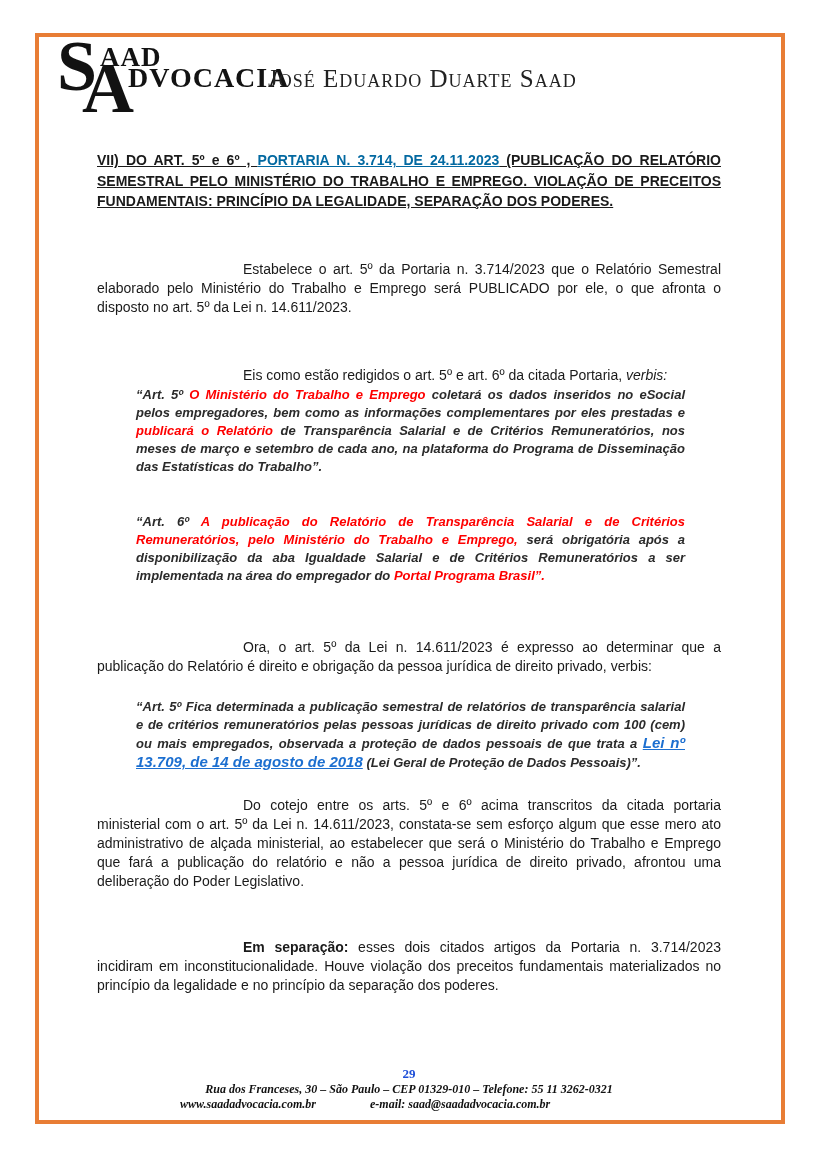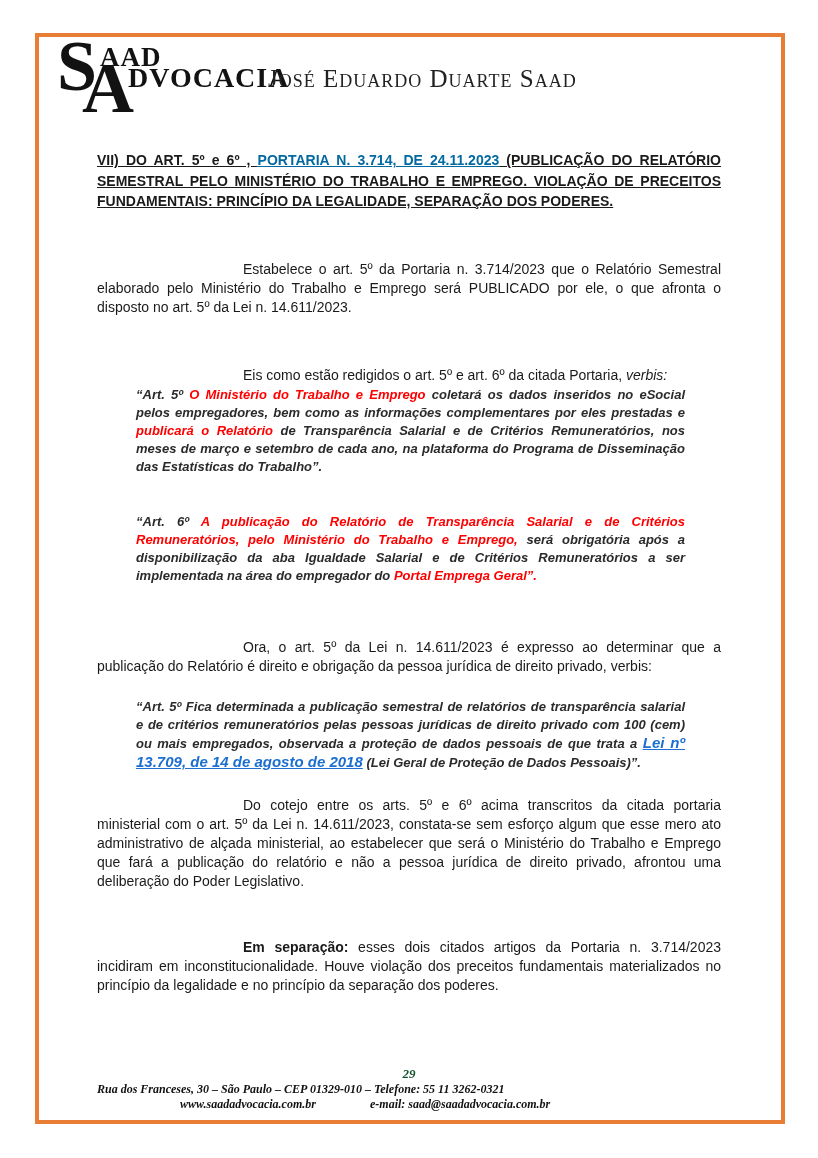--- a/index.html
+++ b/index.html
@@ -61,29 +61,29 @@
   .qlink {
     color: #1C6FD0; font-size: 15px;
     text-decoration: underline; cursor: pointer;
   }
 
   
   .pageno {
     position: absolute; left: 97px; top: 1066px; width: 624px;
     text-align: center;
     font-family: "Liberation Serif", serif;
-    font-size: 13px; font-weight: bold; color: #14532d; font-style: italic;
+    font-size: 13px; font-weight: bold; color: #1d4ed8;
   }
   .footer {
     position: absolute; left: 97px; top: 1082px; width: 624px; height: 34px;
     font-family: "Liberation Serif", serif;
     font-weight: bold; font-style: italic;
     font-size: 12px; color: #111;
   }
-  .footer .address { display: block; text-align: left; white-space: nowrap; }
+  .footer .address { display: block; text-align: center; white-space: nowrap; }
   .footer .site  { position: absolute; left: 83px;  top: 15px; cursor: pointer; }
   .footer .mail  { position: absolute; left: 273px; top: 15px; cursor: pointer; }
 </style>
 </head>
 <body>
 
 <div class="page">
   <div class="frame"></div>
 
   <div class="logo">
@@ -102,21 +102,21 @@
 
   <p class="block para p2">
     <span>Eis como estão redigidos o art. 5º e art. 6º da citada Portaria, </span><span class="it">verbis:</span>
   </p>
 
   <p class="quote q1">
     <span>“Art. 5º </span><span class="red">O Ministério do Trabalho e Emprego</span><span> coletará os dados inseridos no eSocial pelos empregadores, bem como as informações complementares por eles prestadas e </span><span class="red">publicará o Relatório</span><span> de Transparência Salarial e de Critérios Remuneratórios, nos meses de março e setembro de cada ano, na plataforma do Programa de Disseminação das Estatísticas do Trabalho”.</span>
   </p>
 
   <p class="quote q2">
-    <span>“Art. 6º </span><span class="red">A publicação do Relatório de Transparência Salarial e de Critérios Remuneratórios, pelo Ministério do Trabalho e Emprego,</span><span> será obrigatória após a disponibilização da aba Igualdade Salarial e de Critérios Remuneratórios a ser implementada na área do empregador do </span><span class="red">Portal Emprega Geral”.</span>
+    <span>“Art. 6º </span><span class="red">A publicação do Relatório de Transparência Salarial e de Critérios Remuneratórios, pelo Ministério do Trabalho e Emprego,</span><span> será obrigatória após a disponibilização da aba Igualdade Salarial e de Critérios Remuneratórios a ser implementada na área do empregador do </span><span class="red">Portal Programa Brasil”.</span>
   </p>
 
   <p class="block para p3">Ora, o art. 5º da Lei n. 14.611/2023 é expresso ao determinar que a publicação do Relatório é direito e obrigação da pessoa jurídica de direito privado, verbis:</p>
 
   <p class="quote q3">
     <span>“Art. 5º Fica determinada a publicação semestral de relatórios de transparência salarial e de critérios remuneratórios pelas pessoas jurídicas de direito privado com 100 (cem) ou mais empregados, observada a proteção de dados pessoais de que trata a </span><span class="qlink">Lei nº 13.709, de 14 de agosto de 2018</span><span> (Lei Geral de Proteção de Dados Pessoais)”.</span>
   </p>
 
   <p class="block para p4">Do cotejo entre os arts. 5º e 6º acima transcritos da citada portaria ministerial com o art. 5º da Lei n. 14.611/2023, constata-se sem esforço algum que esse mero ato administrativo de alçada ministerial, ao estabelecer que será o Ministério do Trabalho e Emprego que fará a publicação do relatório e não a pessoa jurídica de direito privado, afrontou uma deliberação do Poder Legislativo.</p>
 

